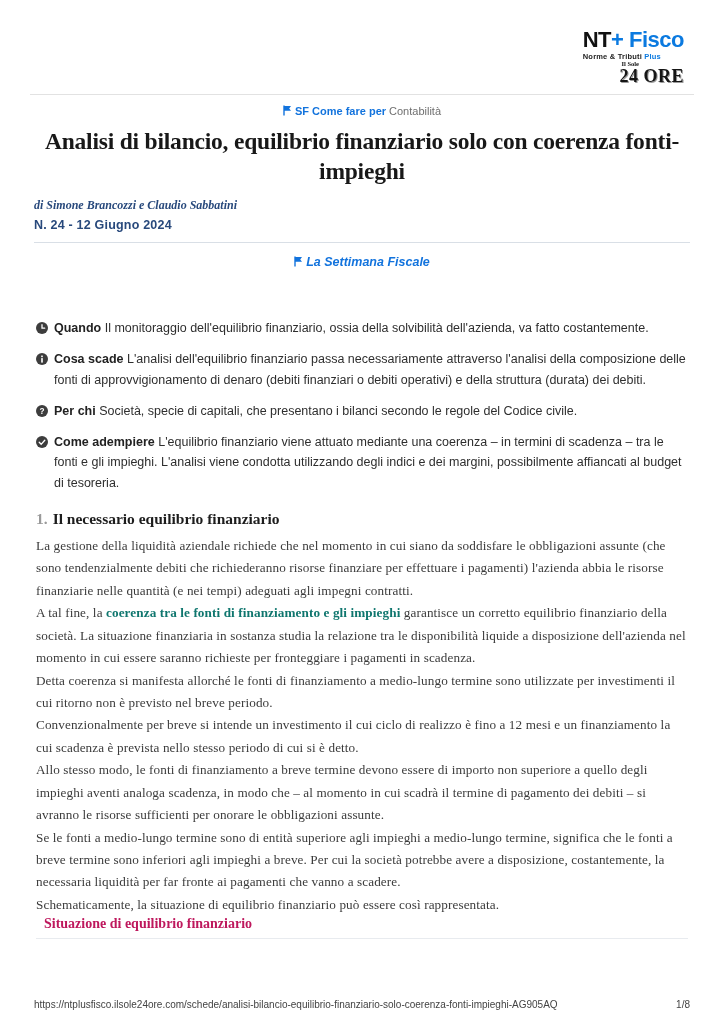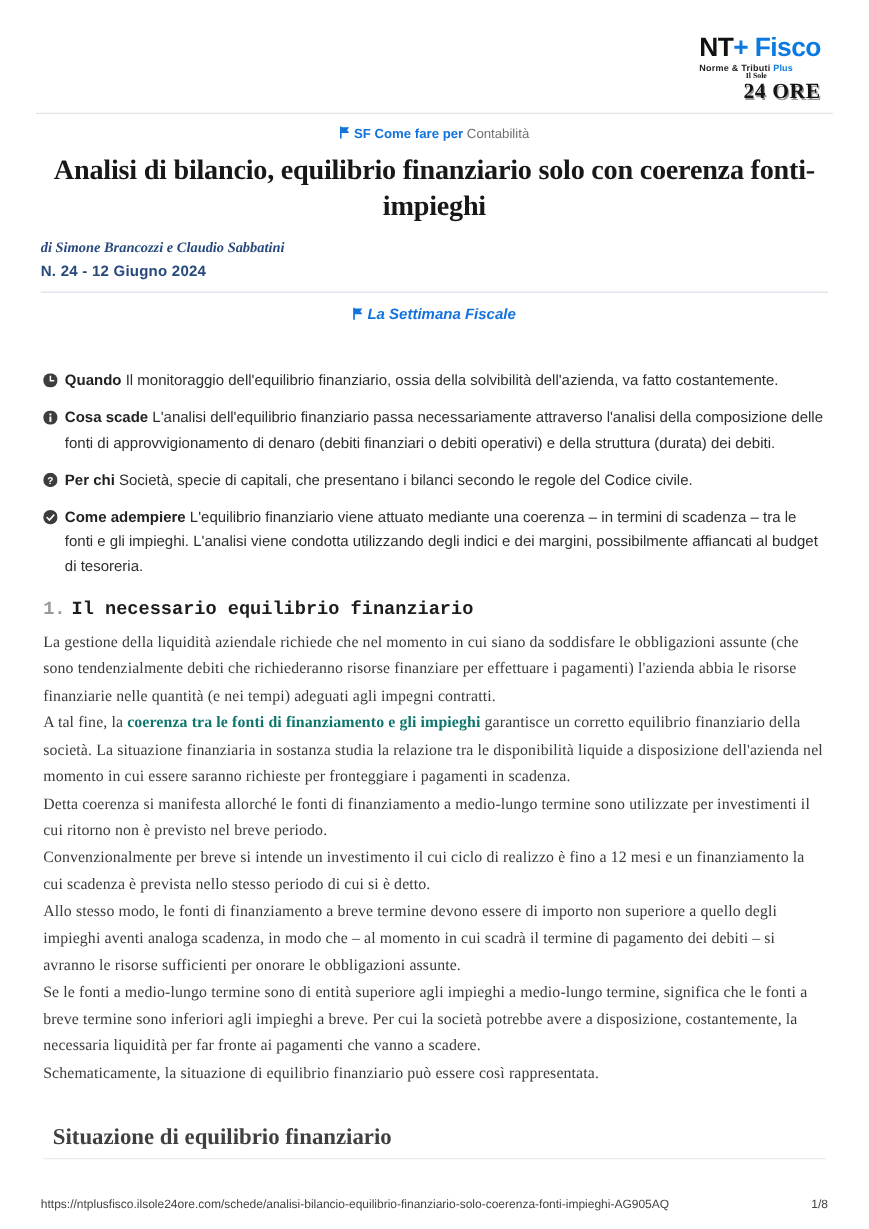--- a/index.html
+++ b/index.html
@@ -47,41 +47,41 @@
   .byline {
     font-family: "Liberation Serif", serif; font-style: italic; font-weight: 700;
     font-size: 12px; color: var(--navy); margin: 12px 4px 0 4px;
   }
   .issue { font-size: 12.5px; font-weight: 700; color: var(--navy); margin: 5px 4px 0 4px; letter-spacing: 0.2px; }
 
   .source-link-wrap { text-align: center; margin-top: 9px; font-style: italic; }
   .source-link { font-size: 12.5px; font-weight: 700; color: var(--link-blue); text-decoration: none; cursor: pointer; }
 
   
-  .bullets { margin: 36px 6px 0 6px; }
+  .bullets { margin: 48px 6px 0 6px; }
   .bullet { display: flex; margin-bottom: 11px; }
   .bullet-icon { flex: 0 0 12px; width: 12px; height: 12px; margin: 4px 6px 0 0; }
   .bullet p { font-size: 12.5px; line-height: 1.62; color: #2e2e2e; }
   .bullet .lbl { font-weight: 700; color: #222; }
 
   
-  .section { margin: 17px 6px 0 6px; font-family: Liberation Mono, monospace; font-size: 15.5px; font-weight: 700; color: #1d1d1d; }
+  .section { margin: 17px 6px 0 6px; font-family: Liberation Serif, serif; font-size: 15.5px; font-weight: 700; color: #1d1d1d; }
   .section .num { color: #9a9a9a; margin-right: 5px; }
 
   
   .body-copy { margin: 7px 6px 0 6px; }
   .body-copy p {
     font-family: "Liberation Serif", serif; font-size: 13.2px; line-height: 1.7; color: #3b3b3b;
     letter-spacing: 0.1px;
   }
   .body-copy .b { font-weight: 700; color: #0f766e; }
 
   .subheading {
-    margin: 32px 6px 0 14px; font-family: "Liberation Serif", serif;
-    font-size: 19px; font-weight: 700; color: #404040;
+    margin: 0 6px 0 14px; font-family: "Liberation Serif", serif;
+    font-size: 14px; font-weight: 700; color: #be185d;
   }
   .table-rule { border-top: 1px solid #e8ebef; margin: 6px 6px 0 6px; }
 
   
   .page-footer {
     position: absolute; left: 34px; right: 34px; bottom: 14px;
     display: flex; justify-content: space-between; font-size: 10px; color: #434343;
   }
 
   :root { --brand-blue: #0b7ae0; --link-blue: #1273dd; --navy: #28497c; }

